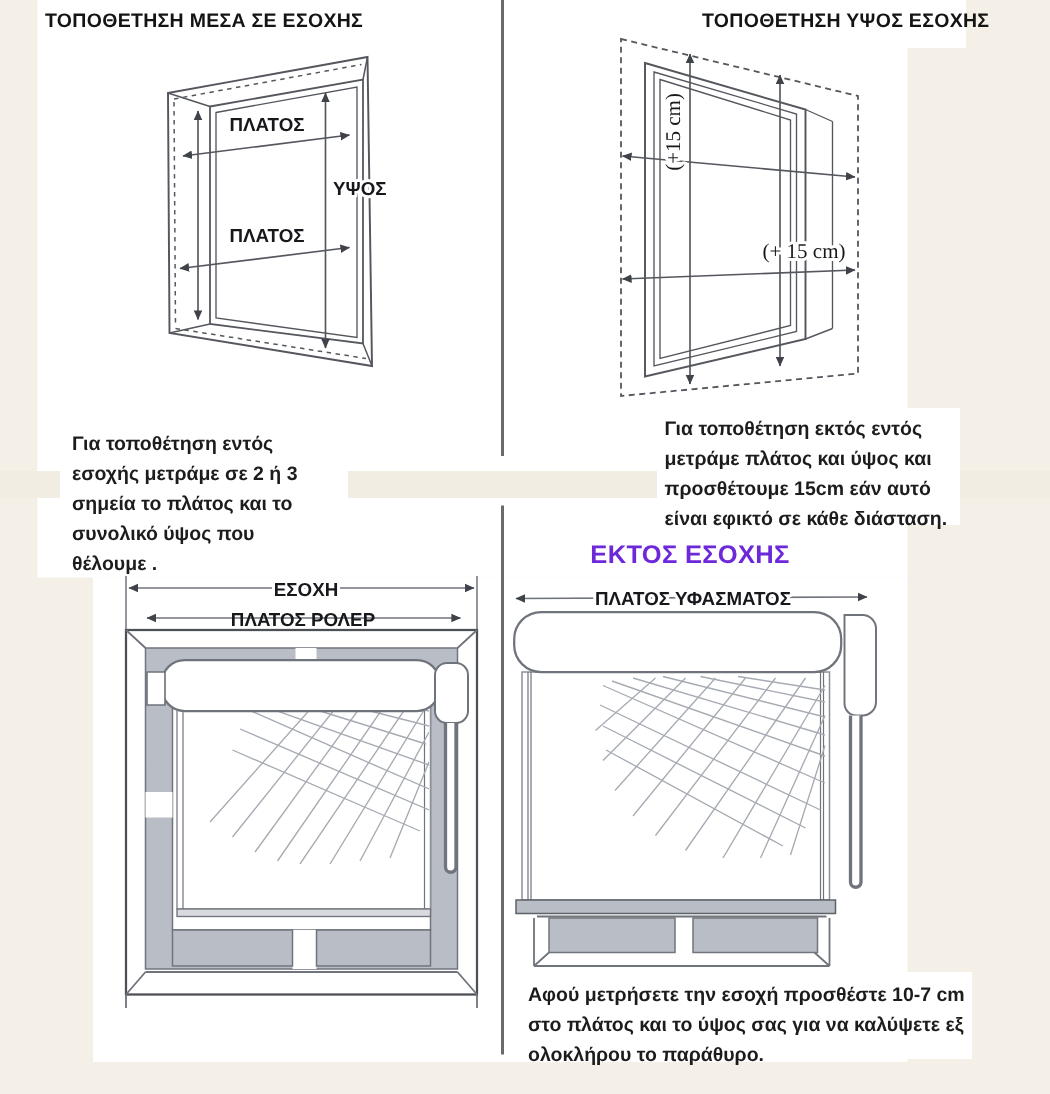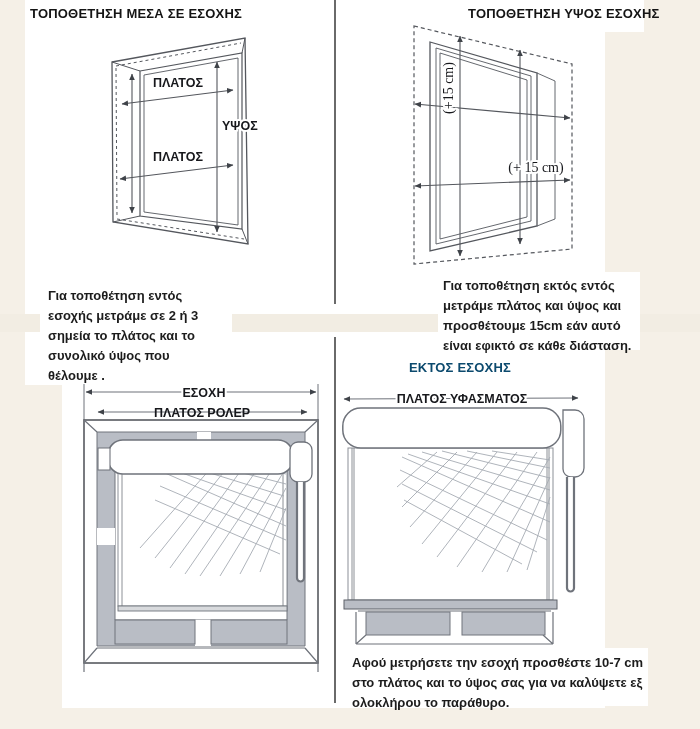--- a/index.html
+++ b/index.html
@@ -3,21 +3,21 @@
 <meta charset="utf-8">
 <style>
   html,body{margin:0;padding:0;}
   body{width:700px;height:729px;position:relative;font-family:"Liberation Sans",sans-serif;background:#f5f0e7;overflow:hidden;}
   .abs{position:absolute;}
   .panel{background:#ffffff;}
   .band{background:#f2ede3;}
   .divider{background:#6a6a6a;width:2px;}
   .title{font-size:13px;font-weight:bold;color:#141414;letter-spacing:.2px;white-space:nowrap;}
   .caption{font-size:13px;font-weight:bold;color:#1c1c1c;line-height:20px;}
-  .heading{font-size:13px;font-weight:bold;color:#0c4a6e;text-align:center;letter-spacing:.2px;}
+  .heading{font-size:17px;font-weight:bold;color:#6d28d9;text-align:center;letter-spacing:.2px;}
   svg text{font-family:"Liberation Sans",sans-serif;}
   .dlabel{font-size:12.5px;font-weight:bold;fill:#17181c;}
   .dlabel-serif{font-family:"Liberation Serif",serif;font-size:14px;fill:#17181c;}
   .halo{paint-order:stroke;stroke:#ffffff;stroke-width:4px;stroke-linejoin:round;}
   .ln{stroke:#54575d;fill:none;}
   .ln2{stroke:#6f737b;fill:none;}
   .hatch{stroke:#a6abb3;stroke-width:0.9;fill:none;}
 </style>
 </head>
 <body>

